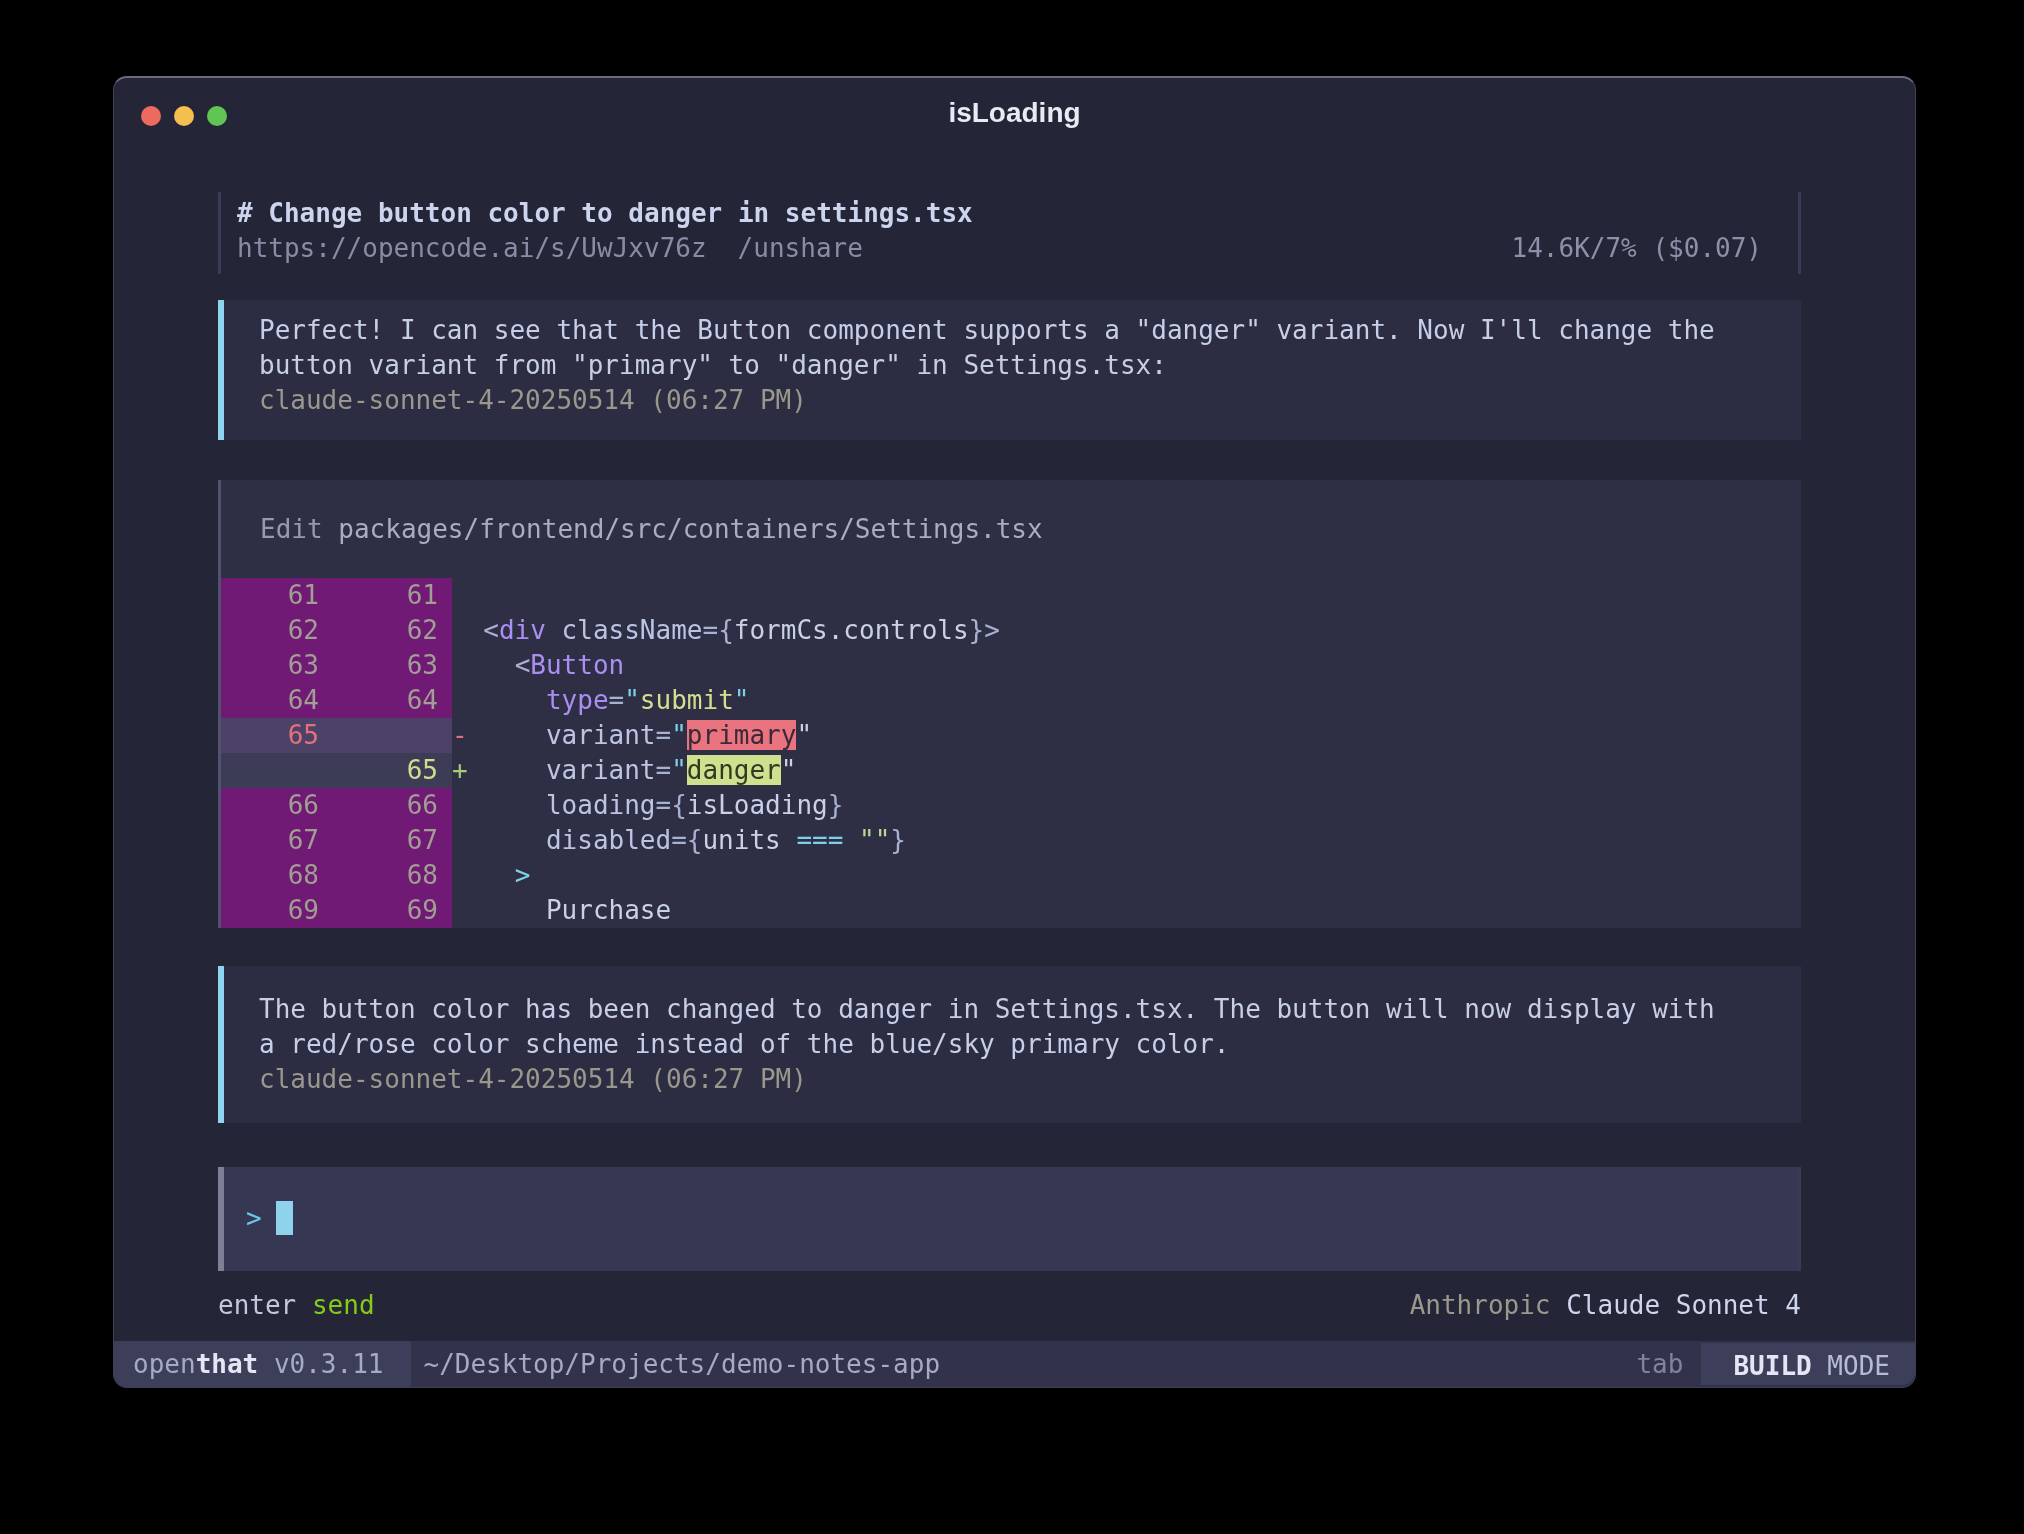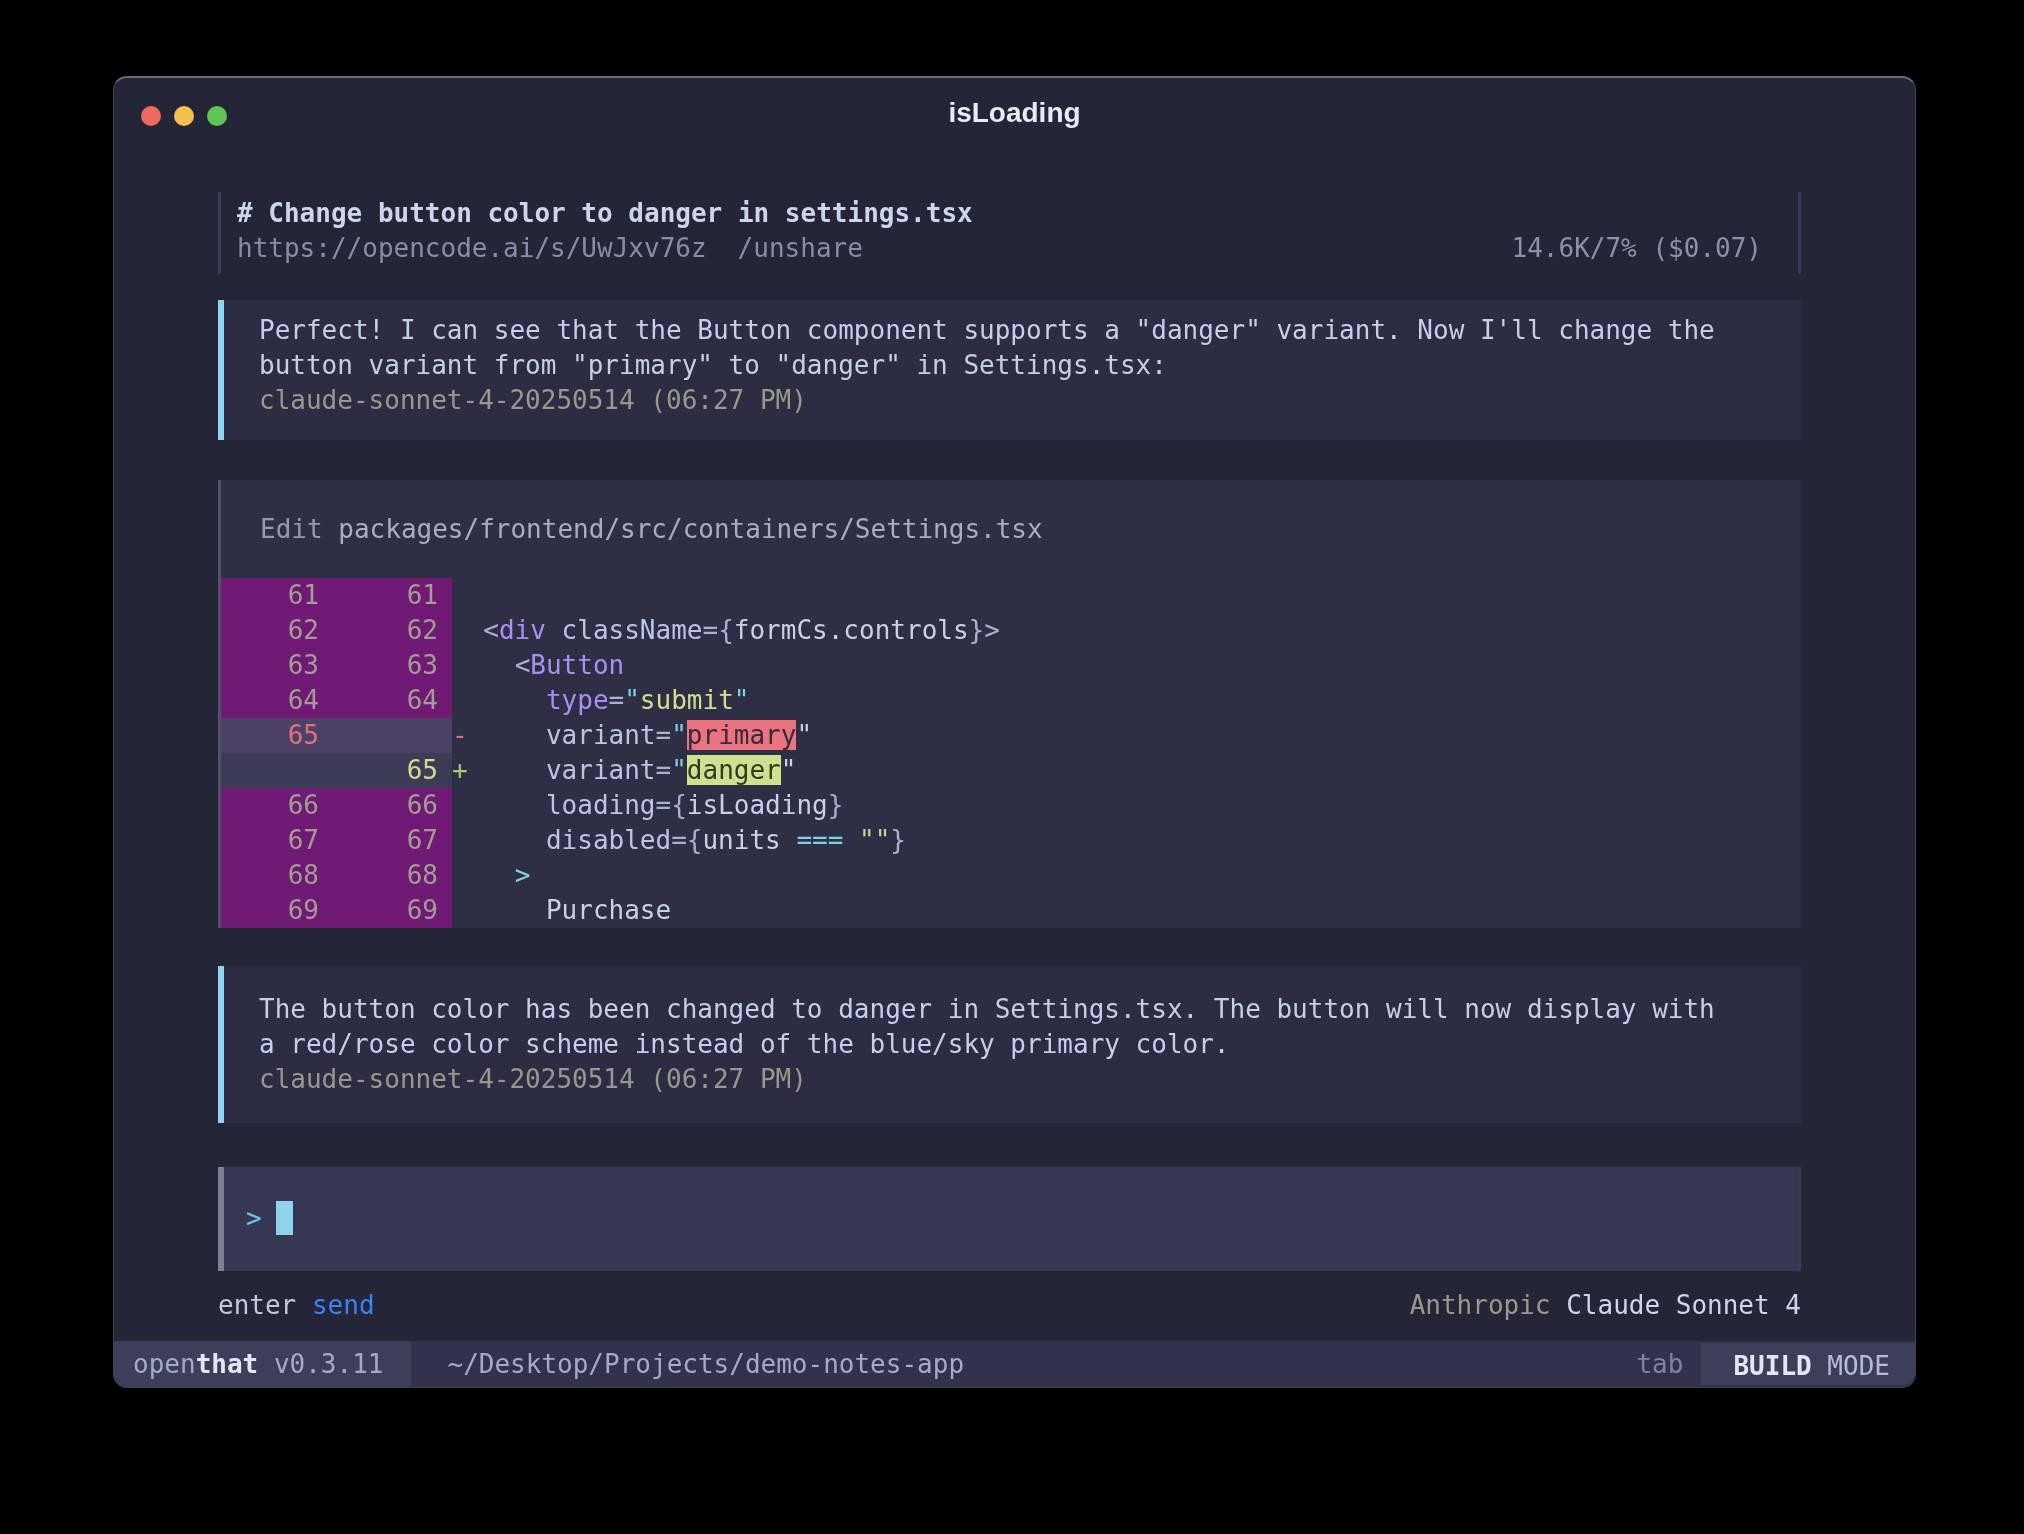--- a/index.html
+++ b/index.html
@@ -82,38 +82,38 @@
     padding:34px 0 0 22px; cursor:text;
   }
   .prompt { color:#6cc6e6; }
   .cursor {
     display:inline-block; width:17px; height:34px; background:#8ed2ec;
     vertical-align:middle; margin-left:14px; margin-top:-4px;
   }
 
   .hints { display:flex; margin-top:17px; white-space:pre; }
   .hint-key { color:#c3c8da; }
-  .hint-action { color:#3b82f6; }
+  .hint-action { color:#84cc16; }
   .model { margin-left:auto; }
   .model-provider { color:#9b988c; }
   .model-name { color:#ced5ec; }
 
   
   .statusbar {
     position:absolute; left:0; right:0; bottom:0; height:46px;
     background:#32334a; border-radius:0 0 13px 13px;
     display:flex; align-items:center; line-height:46px; white-space:pre;
   }
   .sb-chip-left {
     background:#3d3e59; height:46px; padding:0 28px 0 19px;
     border-bottom-left-radius:13px;
   }
   .sb-dim { color:#a6aac4; }
   .sb-bright { color:#e3e7f4; font-weight:bold; }
-  .sb-path { color:#a6aac4; margin-left:36px; }
+  .sb-path { color:#a6aac4; margin-left:12px; }
   .sb-spacer { flex:1; }
   .sb-tab { color:#80839c; margin-right:18px; }
   .sb-chip-right {
     background:#3d3e59; height:42px; padding:0 25px 0 32px;
     border-bottom-right-radius:13px;
   }
   .sb-mode2 { color:#b8bcd2; }
 </style>
 </head>
 <body>

